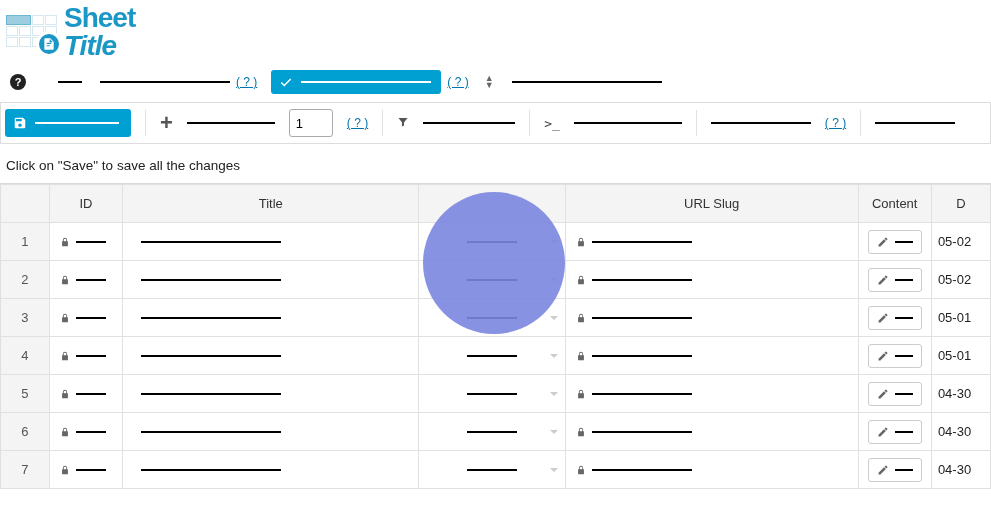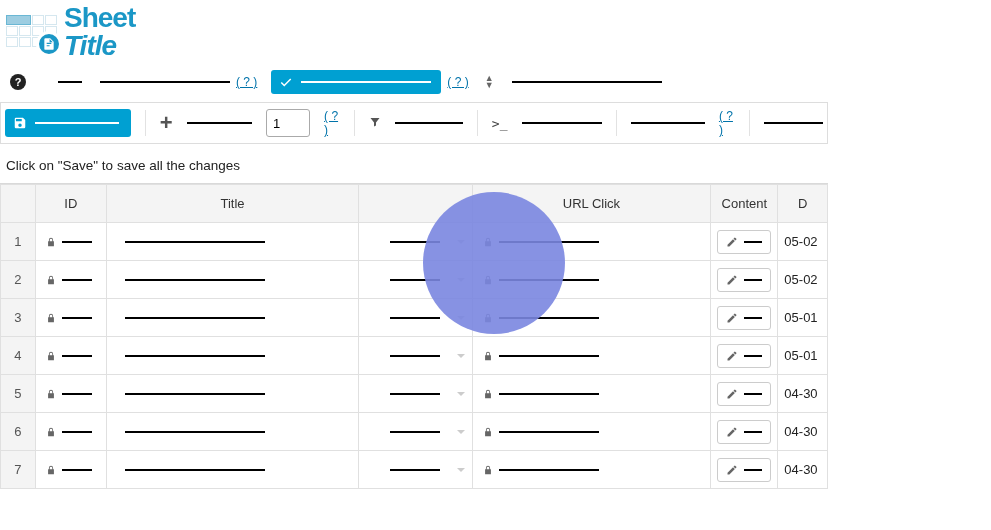--- a/index.html
+++ b/index.html
@@ -1,17 +1,17 @@
 <!DOCTYPE html>
 <html><head>
   <meta charset="utf-8">
   <style>
     * { margin:0; padding:0; box-sizing:border-box; }
     html, body { font-family: Arial, sans-serif; font-size:13px; color:#222; background:#fff; }
-    .app { width:828px; height:530px; overflow:hidden; position:relative; }
+    .app { width:991px; height:530px; overflow:hidden; position:relative; }
 
     
     .logo { display:flex; align-items:center; padding:4px 0 0 4px; }
     .logo-grid { position:relative; width:56px; height:46px; margin-right:4px; }
     .grid-cells { position:absolute; top:6px; left:2px; display:grid; grid-template-columns:repeat(4,12px); grid-template-rows:repeat(3,10px); gap:1px; }
     .grid-cells div { background:#fff; border:1px solid #d5e7ef; }
     .grid-accent { position:absolute; top:6px; left:2px; width:25px; height:10px; background:#9dcde1; border:1px solid #6ab7d4; }
     .logo-badge { position:absolute; bottom:-2px; right:-2px; width:26px; height:26px; border-radius:50%; background:#1b97c6; border:3px solid #fff; display:flex; align-items:center; justify-content:center; }
     .logo-badge svg { width:14px; height:14px; fill:#fff; }
     .logo-text { line-height:1; }
@@ -159,21 +159,21 @@
   <div class="hint">Click on "Save" to save all the changes</div>
 
   <div class="grid">
     <table>
       <thead>
         <tr>
           <th class="rowhdr"></th>
           <th class="col-id">ID</th>
           <th class="col-title">Title</th>
           <th class="col-mid"></th>
-          <th class="col-slug">URL Click</th>
+          <th class="col-slug">URL Slug</th>
           <th class="col-content">Content</th>
           <th class="col-date">D</th>
         </tr>
       </thead>
       <tbody id="tbody">
           <tr>
             <td class="rowhdr">1</td>
             <td class="col-id">
               <div class="lockcell">
                 <svg viewBox="0 0 24 24">

